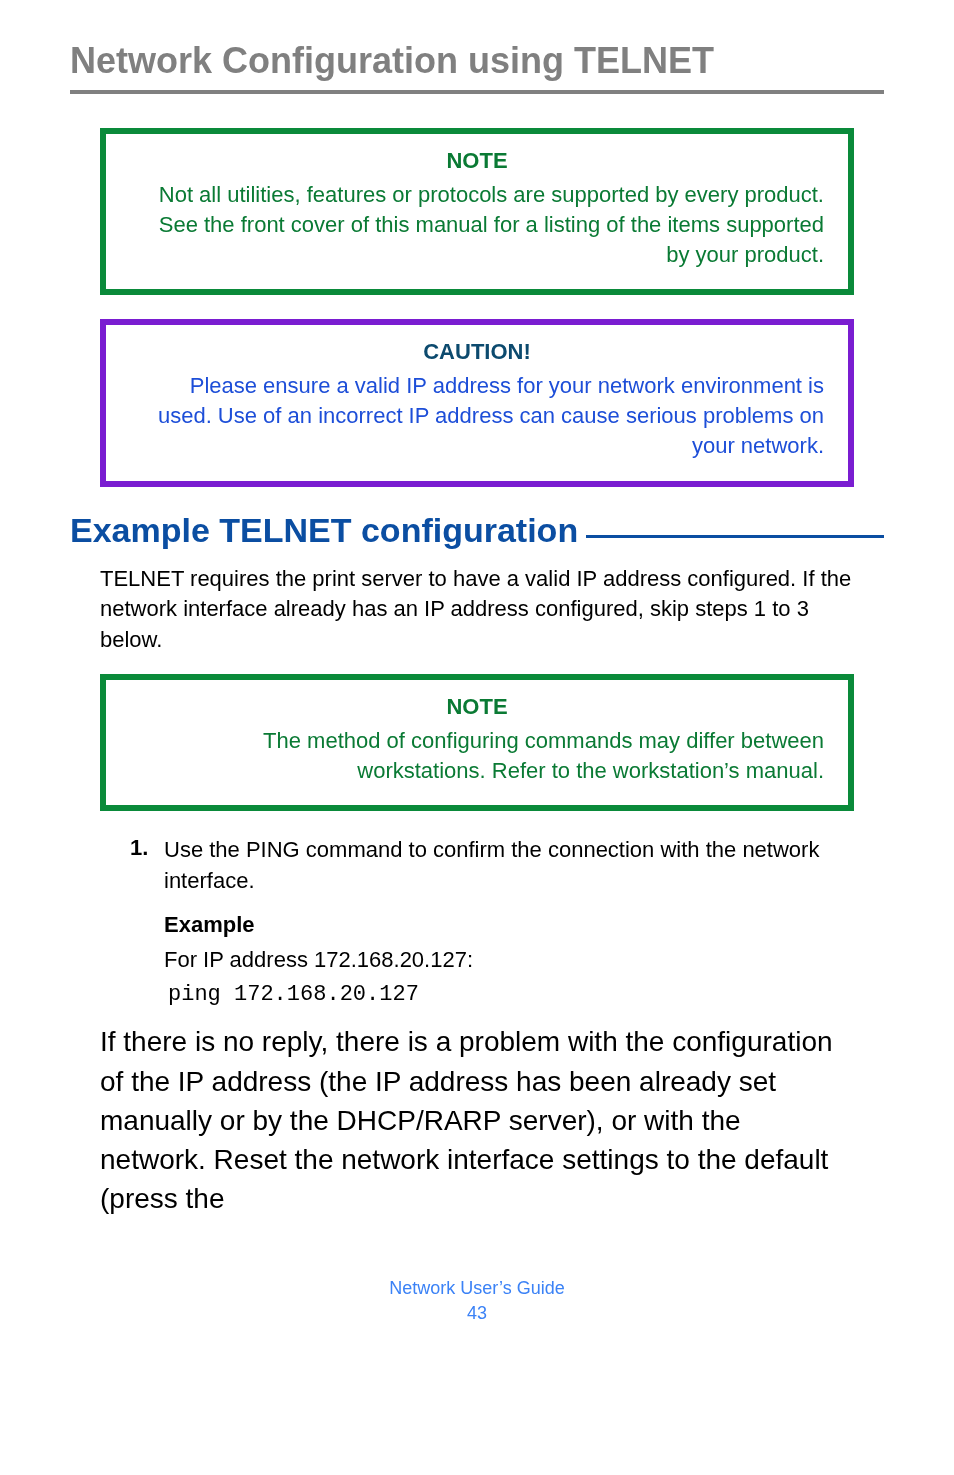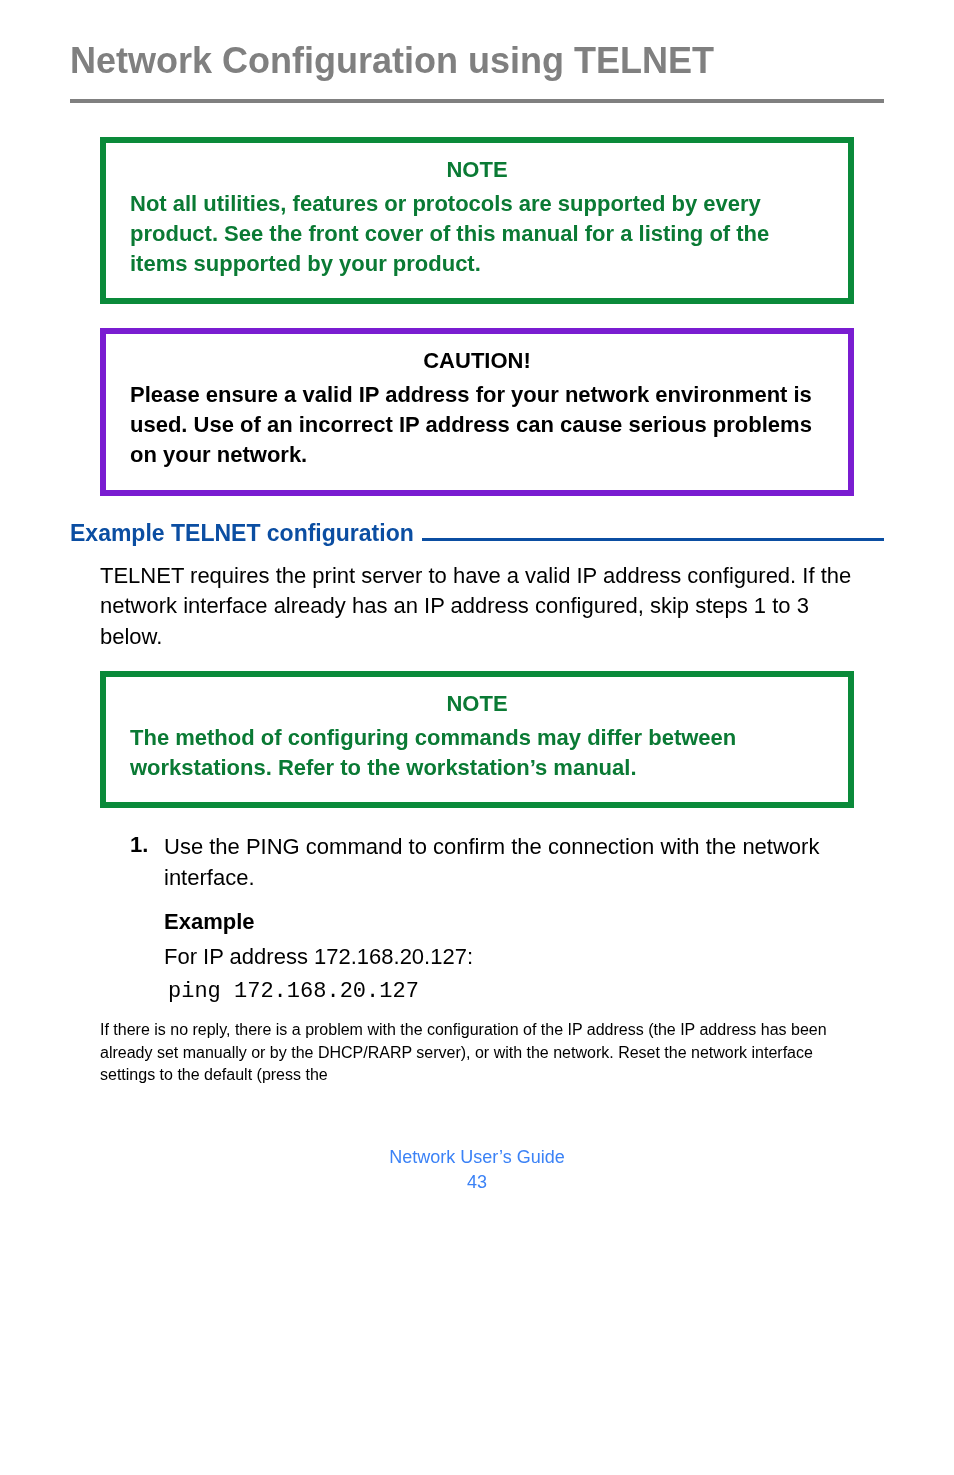--- a/index.html
+++ b/index.html
@@ -1,46 +1,46 @@
 <!DOCTYPE html>
 <html><head>
 <meta charset="utf-8">
 <style>
   * { box-sizing: border-box; margin: 0; padding: 0; }
   html, body { width: 954px; background: #fff; font-family: Verdana, Geneva, sans-serif; color: #000; }
   .page { padding: 40px 70px 60px 70px; }
-  .h1 { font-size: 36px; font-weight: bold; color: #808080; line-height: 1.15; margin-bottom: 18px; }
+  .h1 { font-size: 36px; font-weight: bold; color: #808080; line-height: 1.15; margin-bottom: 9px; }
   .h1-rule { border: none; border-top: 4px solid #808080; margin-bottom: 34px; }
 
   .callout { margin: 0 30px 24px 30px; padding: 14px 24px 20px 24px; border-width: 6px; border-style: solid; }
   .callout .title { text-align: center; font-weight: bold; font-size: 22px; margin-bottom: 6px; }
-  .callout .body  { font-weight: bold; font-size: 22px; line-height: 1.35; }
+  .callout .body  { font-weight: normal; font-size: 22px; line-height: 1.35; text-align: right; }
 
   .note    { border-color: #0a8a3a; }
   .note .title, .note .body { color: #0a7a34; }
 
   .caution { border-color: #7a1dd1; }
-  .caution .title { color: #000000; }
-  .caution .body  { color: #000000; }
+  .caution .title { color: #0c4a6e; }
+  .caution .body  { color: #1d4ed8; }
 
-  .h2 { color: #0b4ea2; font-size: 23px; font-weight: bold; margin: 10px 0 10px 0; display: flex; align-items: center; }
+  .h2 { color: #0b4ea2; font-size: 34px; font-weight: bold; margin: 10px 0 10px 0; display: flex; align-items: center; }
   .h2 .text { white-space: nowrap; }
   .h2 .line { flex: 1; border-bottom: 3px solid #0b4ea2; margin-left: 8px; position: relative; top: 6px; }
 
   .para { font-size: 22px; line-height: 1.4; color: #000; margin: 14px 30px 18px 30px; }
 
   .list { margin: 14px 0 10px 60px; }
   .item { display: flex; margin-bottom: 8px; }
   .item .num { font-weight: bold; font-size: 22px; width: 34px; flex-shrink: 0; }
   .item .txt { font-size: 22px; line-height: 1.4; }
   .sub  { margin-left: 94px; font-size: 22px; line-height: 1.6; }
   .sub .bold { font-weight: bold; margin-top: 12px; }
   .mono { font-family: Liberation Mono, monospace; font-size: 22px; margin-left: 98px; line-height: 1.6; }
 
-  .para2 { font-size: 16px; line-height: 1.4; color: #000; margin: 10px 30px 0 30px; }
+  .para2 { font-size: 28px; line-height: 1.4; color: #000; margin: 10px 30px 0 30px; }
 
   .footer { text-align: center; font-size: 18px; margin-top: 60px; color: #3b82f6; }
   .footer .pg { display: block; margin-top: 4px; }
 </style>
 </head>
 <body>
 
 <div class="page">
 
   <div class="h1">Network Configuration using  TELNET</div>

